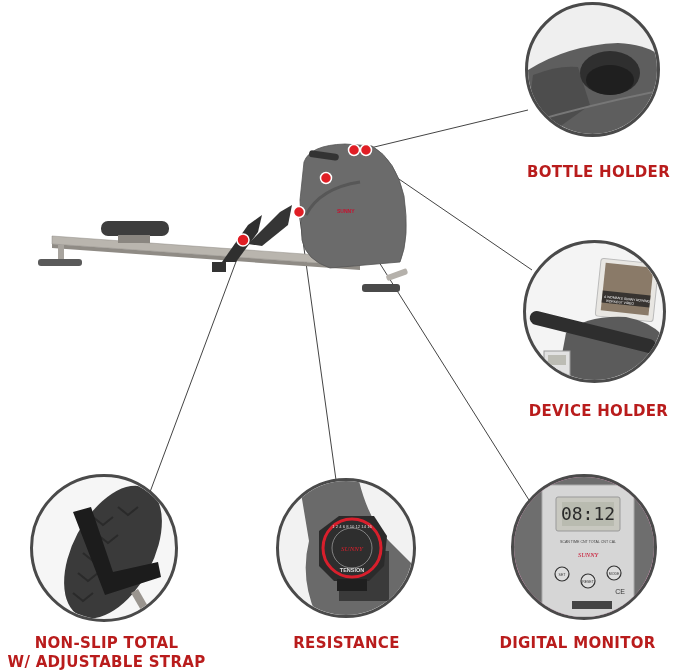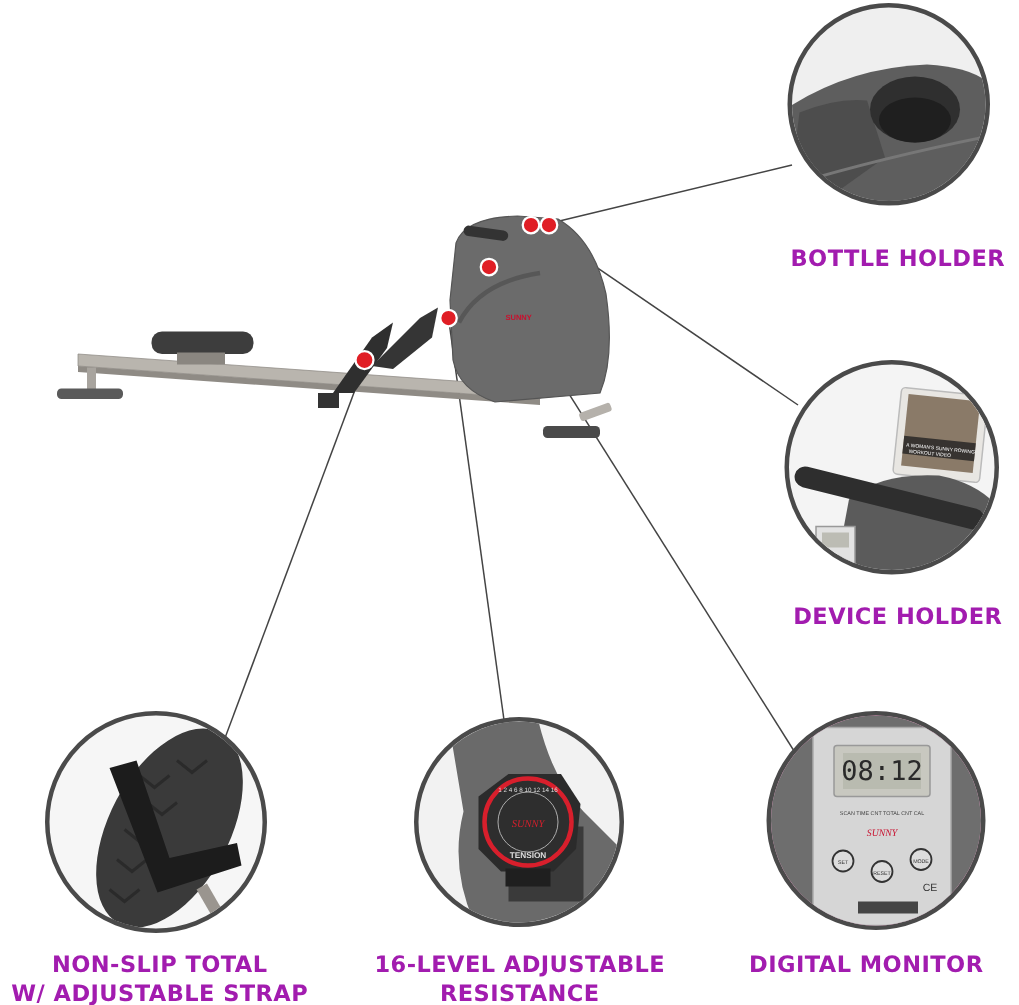--- a/index.html
+++ b/index.html
@@ -1,20 +1,20 @@
 <!DOCTYPE html>
 <html><head>
 <meta charset="utf-8">
 <style>
   html, body { margin:0; padding:0; background:#ffffff; }
   body { width:679px; height:670px; position:relative; overflow:hidden; font-family:"DejaVu Sans", sans-serif; }
   .stage { position:absolute; left:0; top:0; width:679px; height:670px; }
   svg.layer { position:absolute; left:0; top:0; }
   .label {
-    position:absolute; color:#a21caf; font-weight:bold; font-family:"DejaVu Sans", sans-serif;
+    position:absolute; color:#b91c1c; font-weight:bold; font-family:"DejaVu Sans", sans-serif;
     font-size:15px; letter-spacing:0.3px; text-align:center; line-height:19px; white-space:nowrap;
   }
   .circle {
     position:absolute; border-radius:50%; border:3px solid #4a4a4a; overflow:hidden; box-sizing:border-box;
   }
   .lcd-text { font-family:"DejaVu Sans Mono", monospace; }
 </style>
 </head>
 <body>
 
@@ -121,21 +121,20 @@
       <polygon points="40,50 60,35 95,35 108,55 105,85 90,100 55,100 40,85" fill="#2b2b2b"></polygon>
       <circle cx="73" cy="67" r="29" fill="#2e2e2e" stroke="#d81f2c" stroke-width="3"></circle>
       <circle cx="73" cy="67" r="20" fill="none" stroke="#bbb" stroke-width="0.6"></circle>
       <text x="73" y="47" font-size="4.2" fill="#ddd" text-anchor="middle" font-family="Liberation Sans, sans-serif">1 2 4 6 8 10 12 14 16</text>
       <text x="73" y="70" font-size="7" fill="#d81f2c" text-anchor="middle" font-family="Liberation Serif, serif" font-style="italic">SUNNY</text>
       <text x="73" y="91" font-size="5.5" fill="#ddd" text-anchor="middle" font-family="Liberation Sans, sans-serif" font-weight="bold">TENSION</text>
       <rect x="58" y="98" width="30" height="12" fill="#1f1f1f"></rect>
     </svg>
   </div>
   <div class="label" style="left:240px; top:634px; width:213px;">
-    <div>16-LEVEL ADJUSTABLE</div>
     <div>RESISTANCE</div>
   </div>
 
   <div class="circle" style="left:511px; top:474px; width:146px; height:146px; background:#f9a8d4;">
     <svg width="146" height="146" viewBox="0 0 146 146">
       <rect x="0" y="0" width="146" height="146" fill="#6e6e6e"></rect>
       <rect x="28" y="8" width="92" height="132" rx="4" fill="#d6d6d6" stroke="#aaa"></rect>
       <rect x="42" y="20" width="64" height="34" rx="2" fill="#c8c8c0" stroke="#999"></rect>
       <rect x="48" y="25" width="52" height="24" fill="#b9bbb0"></rect>
       <text x="74" y="43" font-size="18" fill="#2a2a2a" text-anchor="middle" class="lcd-text">08:12</text>

